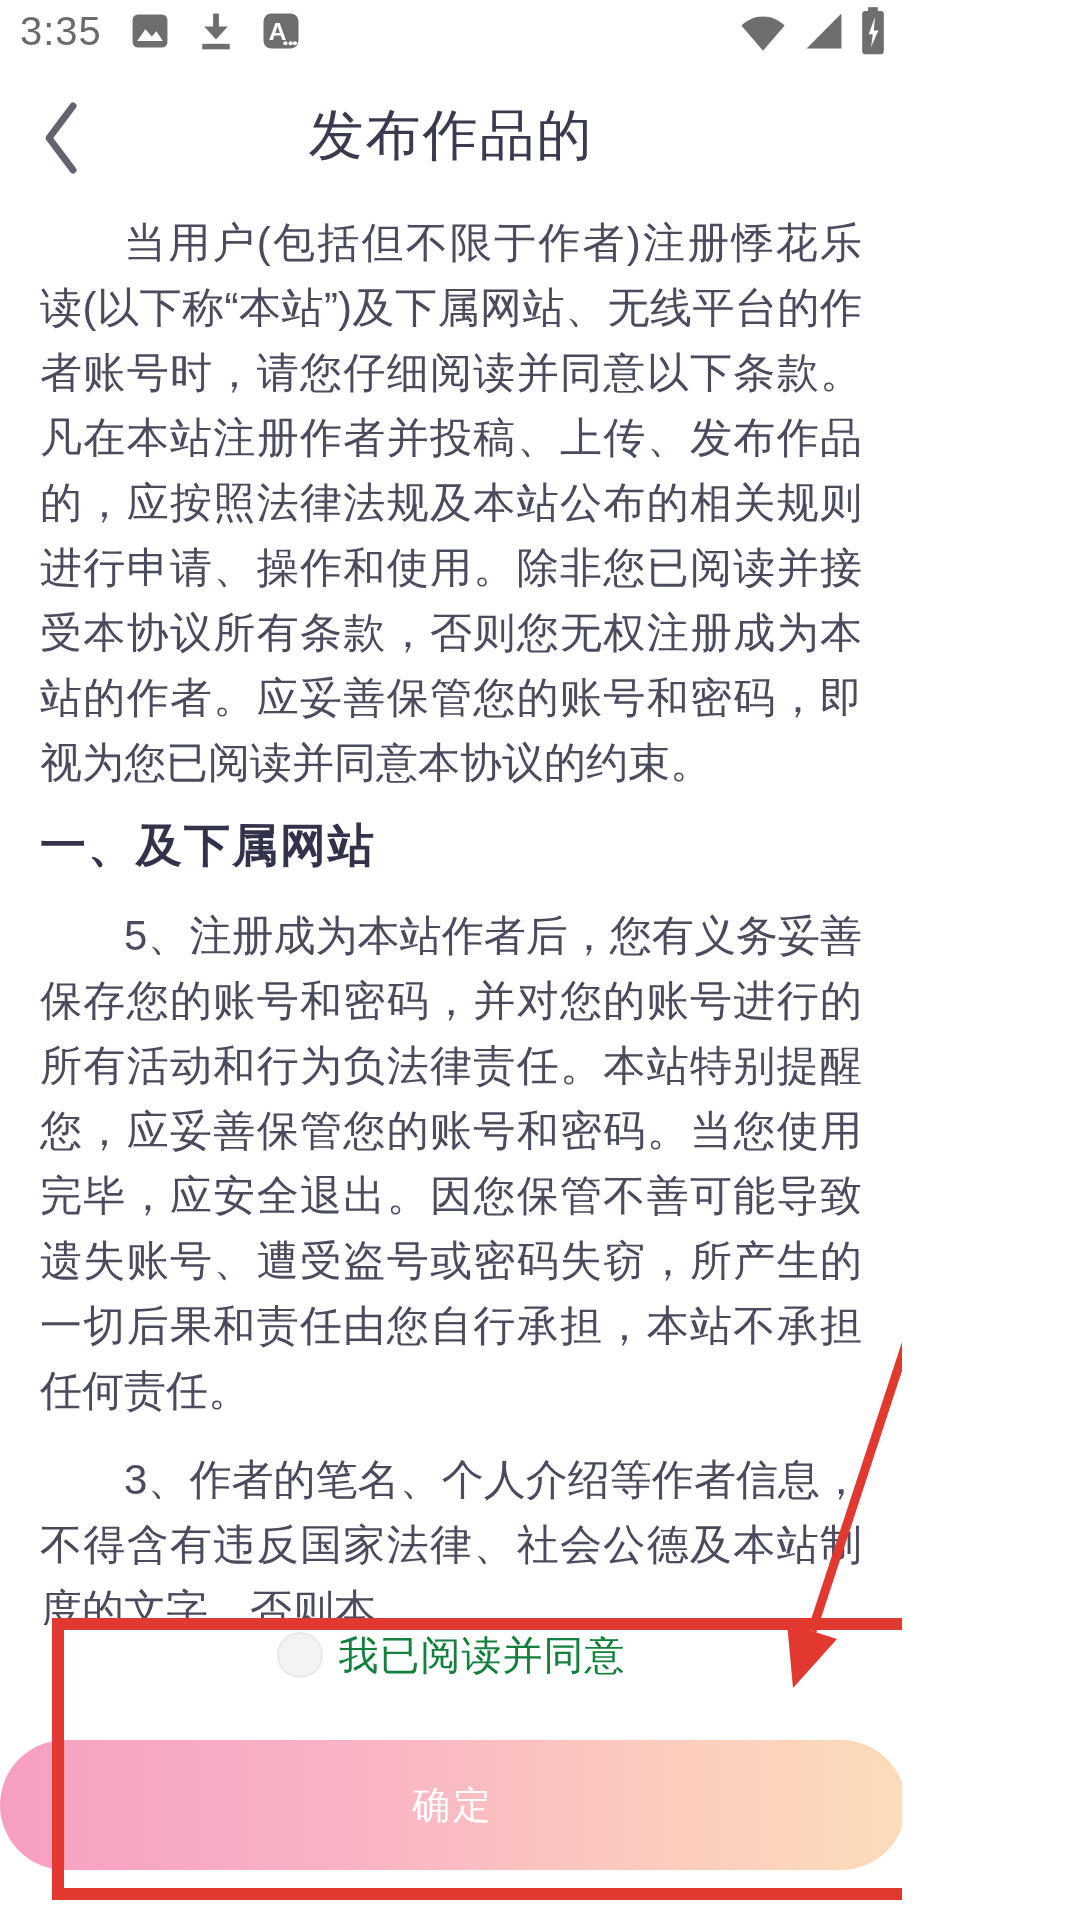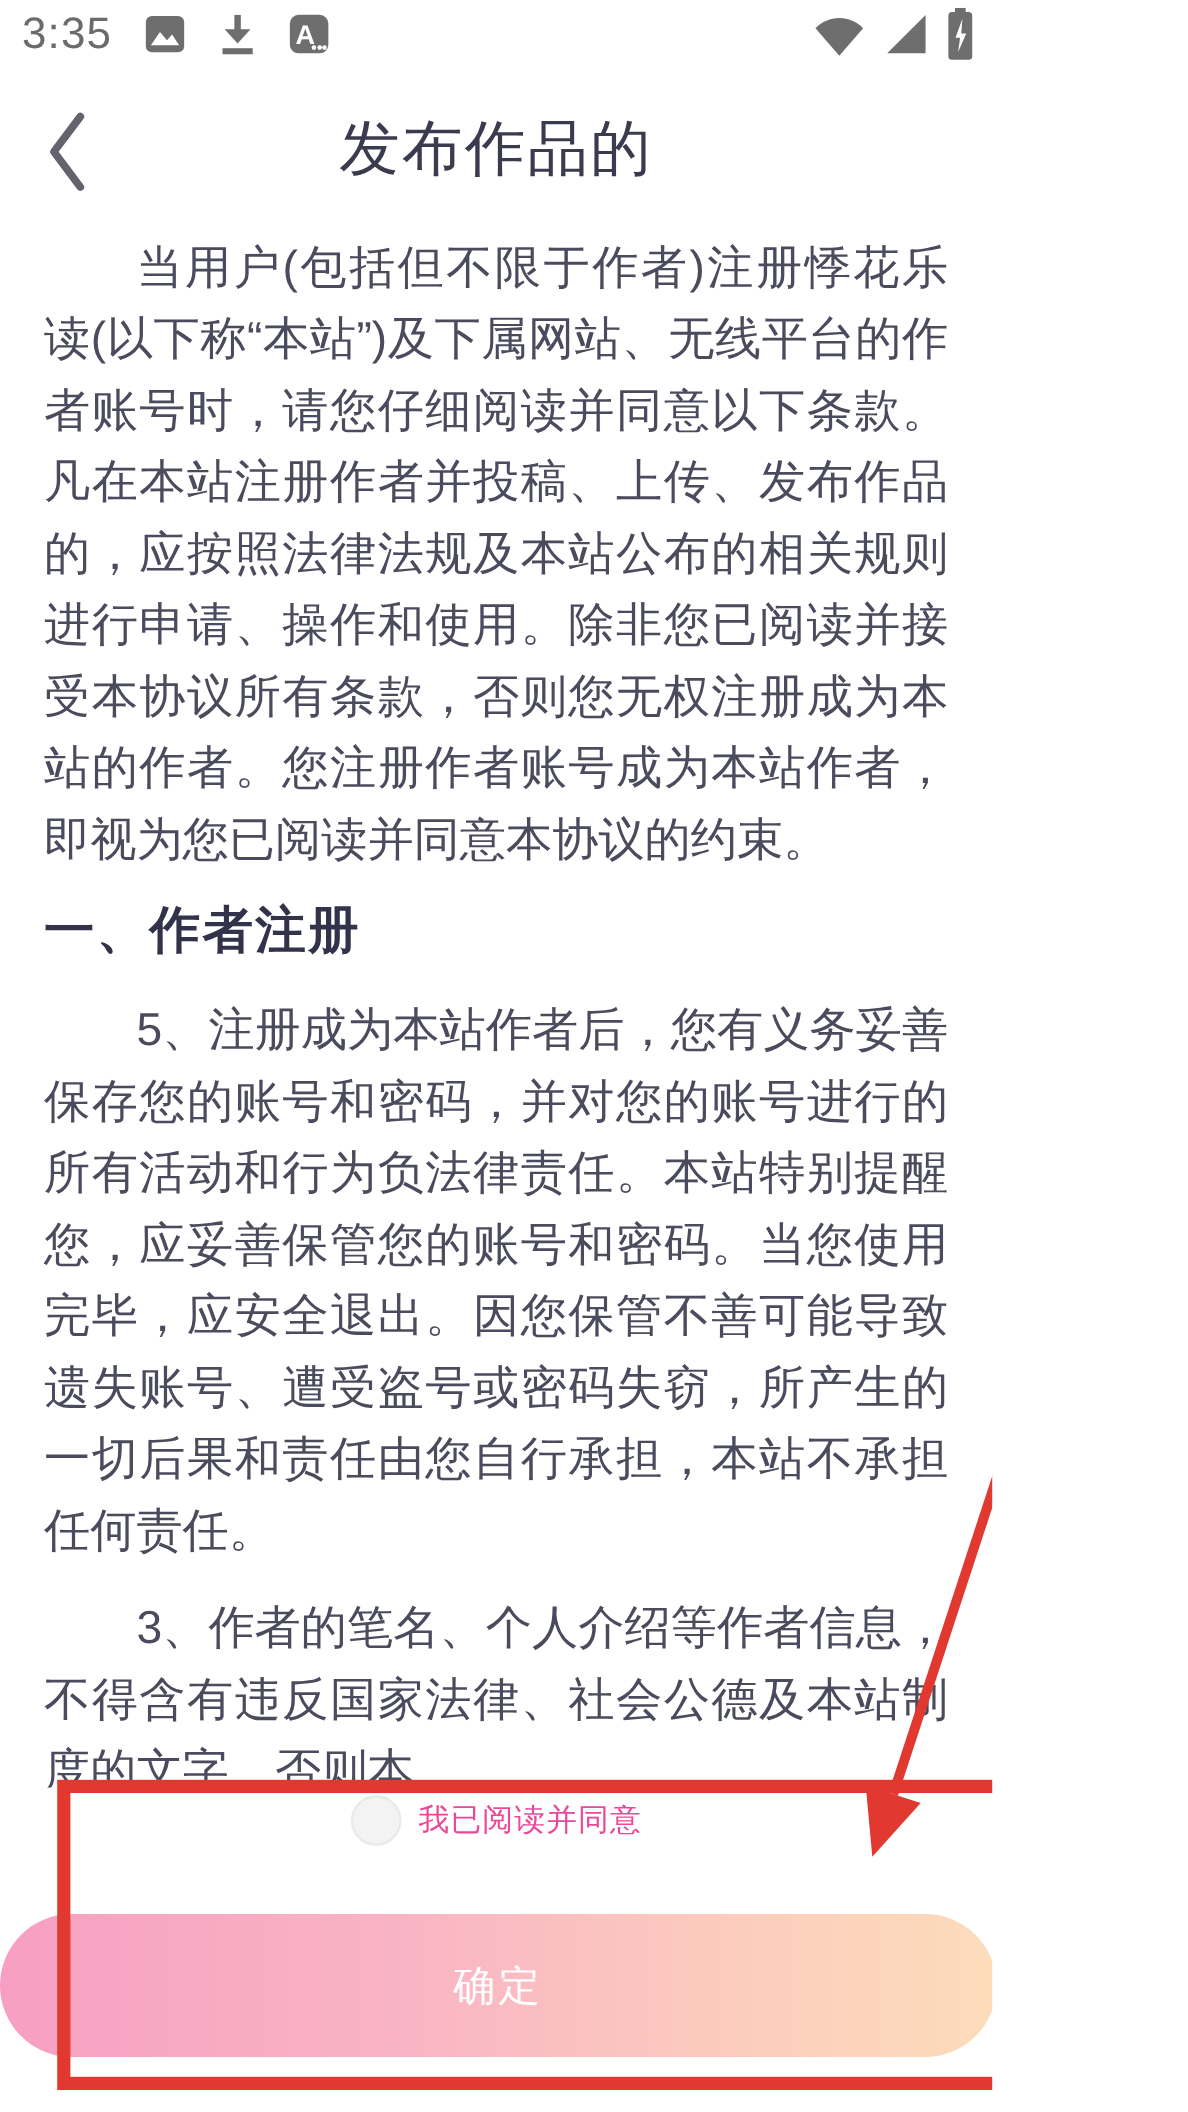--- a/index.html
+++ b/index.html
@@ -28,21 +28,21 @@
                    color:#32324a;text-indent:0;letter-spacing:2px;}
   .clause{margin-top:24px !important;}
   .clause.first{margin-top:0 !important;}
   .clause.last{margin-top:24px !important;}
   
   .bottom-panel{position:absolute;left:0;right:0;top:1625px;height:295px;background:#ffffff;z-index:10;}
   .agree-row{display:flex;align-items:center;justify-content:center;margin-top:5px;height:50px;
              cursor:pointer;background:none;border:none;padding:0;width:100%;}
   .radio{width:46px;height:46px;border-radius:50%;background:#f3f3f4;border:2px solid #e9e9ea;
          box-sizing:border-box;margin-right:16px;flex:0 0 auto;}
-  .agree-label{font-size:28px;color:#ec4899;letter-spacing:1px;}
+  .agree-label{font-size:40px;color:#15803d;letter-spacing:1px;}
   .confirm-btn{display:block;margin:60px auto 0 auto;width:906px;height:130px;border:none;
                border-radius:65px;cursor:pointer;
                background:linear-gradient(90deg,#f79fc2 0%,#f9b4c4 40%,#fccdbd 75%,#fcdcba 100%);
                color:#ffffff;font-size:38px;letter-spacing:3px;
                font-family:"Liberation Sans","DejaVu Sans",sans-serif;}
   
   .red-rect{position:absolute;left:52px;top:1618px;width:988px;height:282px;box-sizing:border-box;
             border:12px solid #e1382f;z-index:50;pointer-events:none;}
   .arrow-svg{position:absolute;left:0;top:0;width:1080px;height:1920px;z-index:60;pointer-events:none;}
 </style>
@@ -100,22 +100,22 @@
       <span>
         <svg width="44" height="76" viewBox="0 0 44 76">
           <polyline points="33,6 9,38 33,70" fill="none" stroke="#63636f" stroke-width="7" stroke-linecap="round" stroke-linejoin="round"></polyline>
         </svg>
       </span>
     </button>
     <div class="page-title">发布作品的</div>
   </div>
 
   <div class="content">
-    <p>当用户(包括但不限于作者)注册悸花乐读(以下称“本站”)及下属网站、无线平台的作者账号时，请您仔细阅读并同意以下条款。凡在本站注册作者并投稿、上传、发布作品的，应按照法律法规及本站公布的相关规则进行申请、操作和使用。除非您已阅读并接受本协议所有条款，否则您无权注册成为本站的作者。您注册作者账号成为本站作者，即视为您已阅读并同意本协议的约束。</p>
-    <h2 class="section-heading">一、作者注册</h2>
+    <p>当用户(包括但不限于作者)注册悸花乐读(以下称“本站”)及下属网站、无线平台的作者账号时，请您仔细阅读并同意以下条款。凡在本站注册作者并投稿、上传、发布作品的，应按照法律法规及本站公布的相关规则进行申请、操作和使用。除非您已阅读并接受本协议所有条款，否则您无权注册成为本站的作者。应妥善保管您的账号和密码，即视为您已阅读并同意本协议的约束。</p>
+    <h2 class="section-heading">一、及下属网站</h2>
     <p class="clause first">5、注册成为本站作者后，您有义务妥善保存您的账号和密码，并对您的账号进行的所有活动和行为负法律责任。本站特别提醒您，应妥善保管您的账号和密码。当您使用完毕，应安全退出。因您保管不善可能导致遗失账号、遭受盗号或密码失窃，所产生的一切后果和责任由您自行承担，本站不承担任何责任。</p>
     <p class="clause last">3、作者的笔名、个人介绍等作者信息，不得含有违反国家法律、社会公德及本站制度的文字，否则本</p>
   </div>
 
   <div class="bottom-panel">
     <button class="agree-row">
       <span class="radio"></span>
       <span class="agree-label">我已阅读并同意</span>
     </button>
     <button class="confirm-btn">确定</button>

